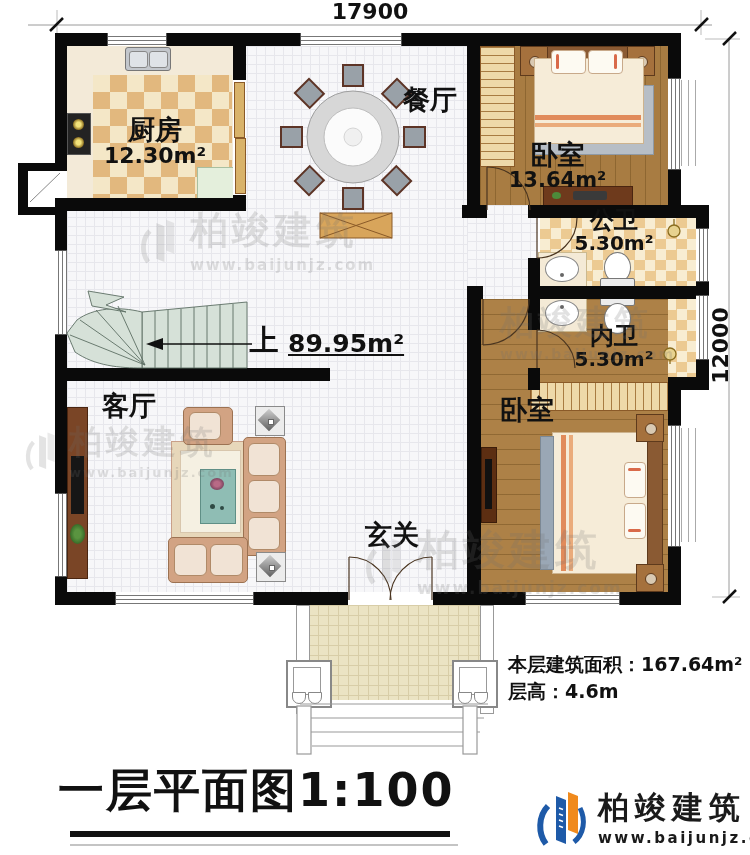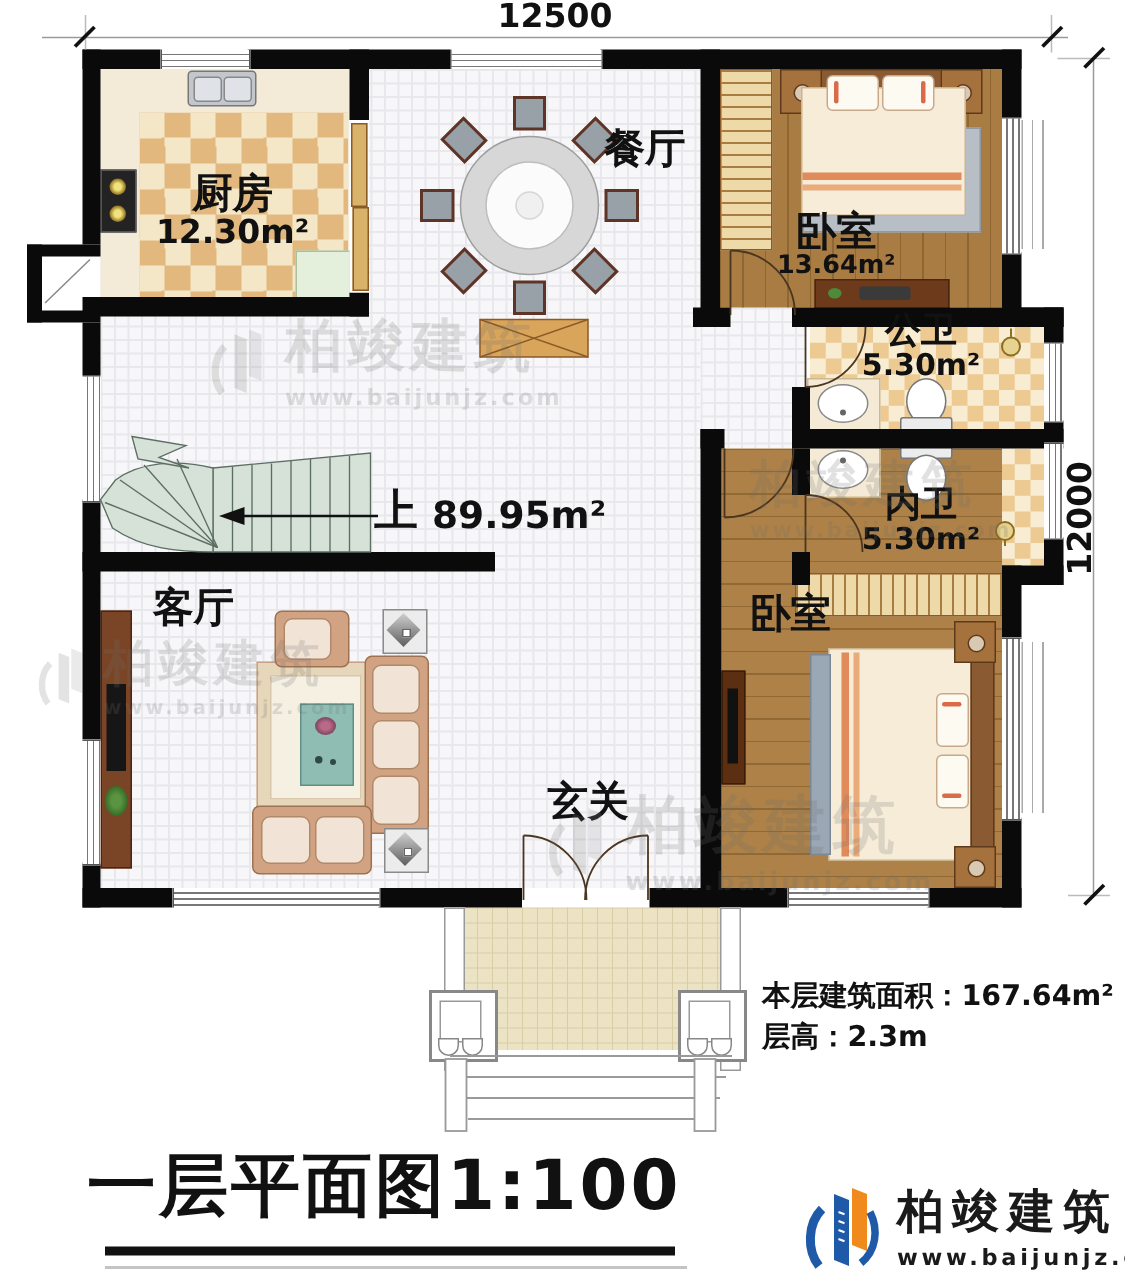--- a/index.html
+++ b/index.html
@@ -334,21 +334,21 @@
 
   <div class="lbl" style="left:95px;top:116px;width:120px;">
     <span class="nm" style="font-size:27px;">厨房</span>
     <span class="nm" style="font-size:22px;">12.30m²</span>
   </div>
   <div class="lbl" style="left:388px;top:50px;width:84px;margin-top:36px;">
     <span class="nm" style="font-size:27px;">餐厅</span>
   </div>
   <div class="lbl" style="left:500px;top:141px;width:115px;">
     <span class="nm" style="font-size:27px;">卧室</span>
-    <span class="nm" style="font-size:17px;">13.64m²</span>
+    <span class="nm" style="font-size:21px;">13.64m²</span>
   </div>
   <div class="lbl" style="left:566px;top:208px;width:96px;">
     <span class="nm" style="font-size:24px;">公卫</span>
     <span class="nm" style="font-size:20px;">5.30m²</span>
   </div>
   <div class="lbl" style="left:566px;top:324px;width:96px;">
     <span class="nm" style="font-size:24px;">内卫</span>
     <span class="nm" style="font-size:20px;">5.30m²</span>
   </div>
   <div class="lbl" style="left:468px;top:396px;width:118px;">
@@ -357,33 +357,33 @@
   <div class="lbl" style="left:93px;top:392px;width:72px;">
     <span class="nm" style="font-size:27px;">客厅</span>
   </div>
   <div class="lbl" style="left:360px;top:521px;width:64px;">
     <span class="nm" style="font-size:27px;">玄关</span>
   </div>
   <div class="lbl" style="left:246px;top:325px;width:36px;">
     <span class="nm" style="font-size:29px;">上</span>
   </div>
   <div class="lbl" style="left:288px;top:331px;width:104px;">
-    <span class="nm" style="font-size:25px;">89.95m²</span>
+    <span class="nm" style="font-size:25px;text-decoration:underline;">89.95m²</span>
   </div>
 
   <div class="lbl" style="left:327px;top:0px;width:86px;font-size:22px;">
-    <span>12500</span>
+    <span>17900</span>
   </div>
   <div class="lbl" style="left:676px;top:334px;width:90px;font-size:22px;transform:rotate(-90deg);transform-origin:center;">
     <span>12000</span>
   </div>
 
   <div class="abs" style="left:508px;top:651px;color:#111;font-size:19px;font-weight:600;line-height:27px;white-space:nowrap;">
     <div>本层建筑面积：167.64m²</div>
-    <div>层高：2.3m</div>
+    <div>层高：4.6m</div>
   </div>
 
   <div class="abs" style="left:58px;top:760px;font-size:46px;font-weight:bold;color:#111;letter-spacing:2px;">
     <span>一层平面图1:100</span>
   </div>
   <div class="abs" style="left:70px;top:831px;width:380px;height:6px;background:#111;"></div>
   <div class="abs" style="left:70px;top:844px;width:388px;height:2px;background:#c4c4c4;"></div>
 
   <div class="abs" style="left:536px;top:786px;display:flex;align-items:center;gap:8px;">
     <svg width="54" height="62" viewBox="0 0 54 62" style="position:static;">

